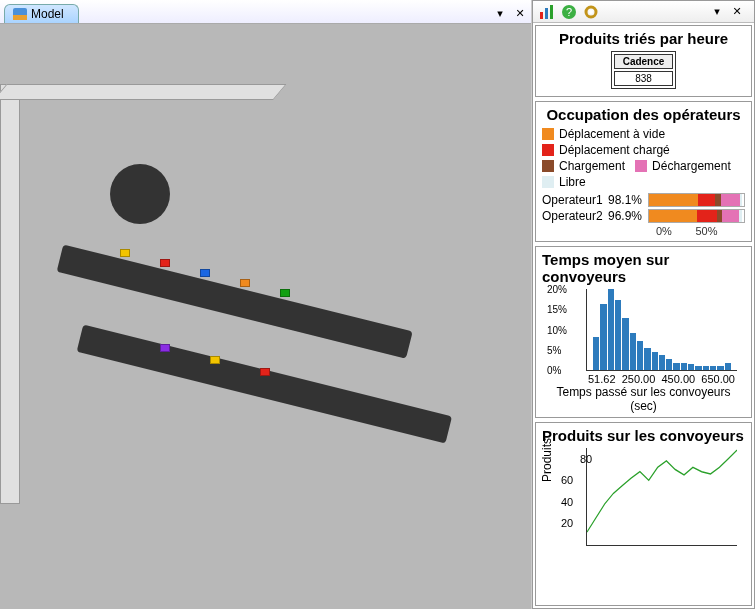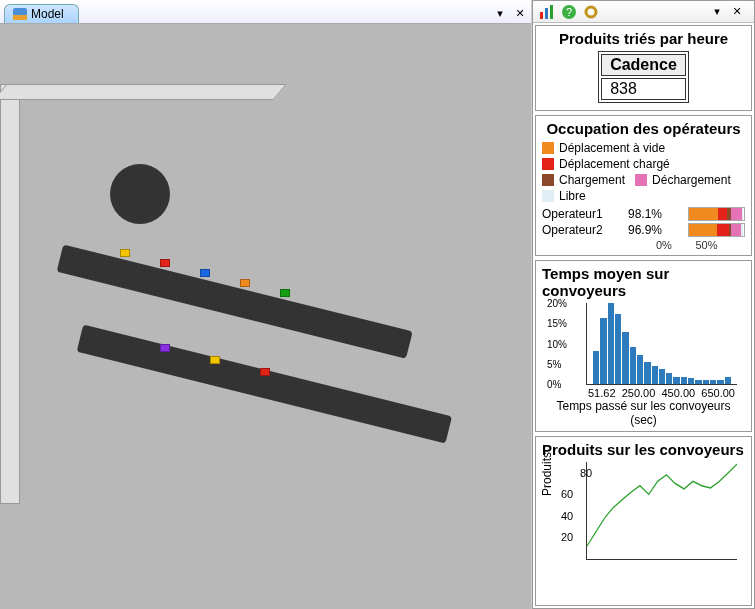--- a/index.html
+++ b/index.html
@@ -14,26 +14,26 @@
 .win-btn{width:14px;height:14px;font-size:11px;line-height:12px;text-align:center;cursor:pointer}
 .viewport{flex:1;background:linear-gradient(#fff,#ccc);position:relative;overflow:hidden}
 .floor{position:absolute;inset:0;background:#b8b8b8}
 .wall{position:absolute;background:#e0e0e0;border:1px solid #999}
 .conveyor{position:absolute;background:#333;border-radius:4px;transform-origin:left center}
 .panel{border:1px solid #999;margin:2px;padding:4px 6px;font-size:12px}
 .panel h3{font-size:15px;font-weight:bold;text-align:center;margin-bottom:4px}
 .toolbar{height:22px;background:linear-gradient(#fff,#eee);display:flex;align-items:center;gap:6px;padding:0 6px;border-bottom:1px solid #bbb}
 .tb-icon{width:16px;height:16px}
 .cadence-box{border:1px solid #333;display:inline-block;margin:0 auto}
-.cadence-box td,.cadence-box th{border:1px solid #333;padding:1px 8px;font-size:16px;text-align:left}
+.cadence-box td,.cadence-box th{border:1px solid #333;padding:1px 8px;font-size:10px;text-align:center}
 .cadence-box th{background:#eee;font-weight:bold}
 .legend{display:flex;flex-wrap:wrap;gap:2px 10px;font-size:12px;margin:2px 0 4px}
 .legend-item{display:flex;align-items:center;gap:5px}
 .swatch{width:12px;height:12px}
-.oprow{display:flex;align-items:center;gap:20px;font-size:12px;margin:2px 0}
+.oprow{display:flex;align-items:center;gap:0;font-size:12px;margin:2px 0}
 .opbar{flex:1;height:14px;display:flex;border:1px solid #aaa}
 .seg{height:100%}
 .axis{font-size:11px;color:#333;display:flex;justify-content:space-between;padding:0 4px}
 .chart-hist{height:82px;display:flex;align-items:end;gap:1px;padding:0 6px;border-left:1px solid #333;border-bottom:1px solid #333;margin:4px 8px 0 44px;position:relative}
 .chart-hist .bar{background:#2d7bbd;flex:1}
 .chart-hist .ytick{position:absolute;left:-40px;font-size:10px;transform:translateY(50%)}
 .chart-line{height:98px;border-left:1px solid #333;border-bottom:1px solid #333;margin:4px 8px 0 44px;position:relative}
 .chart-line .ytick{position:absolute;left:-26px;font-size:11px;transform:translateY(50%)}
 .chart-line svg{width:100%;height:100%}
 .ylabel{position:absolute;left:-40px;top:50%;transform:rotate(-90deg) translateX(50%);transform-origin:left;font-size:12px}

